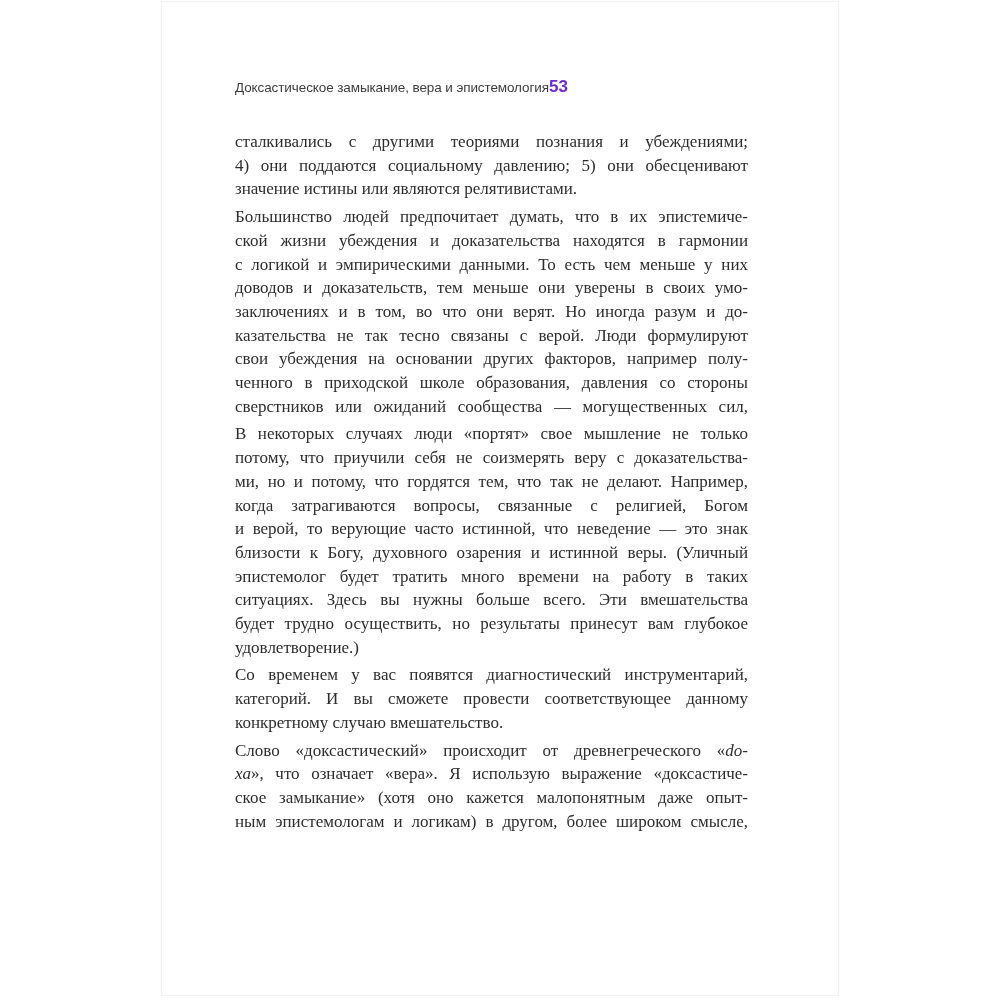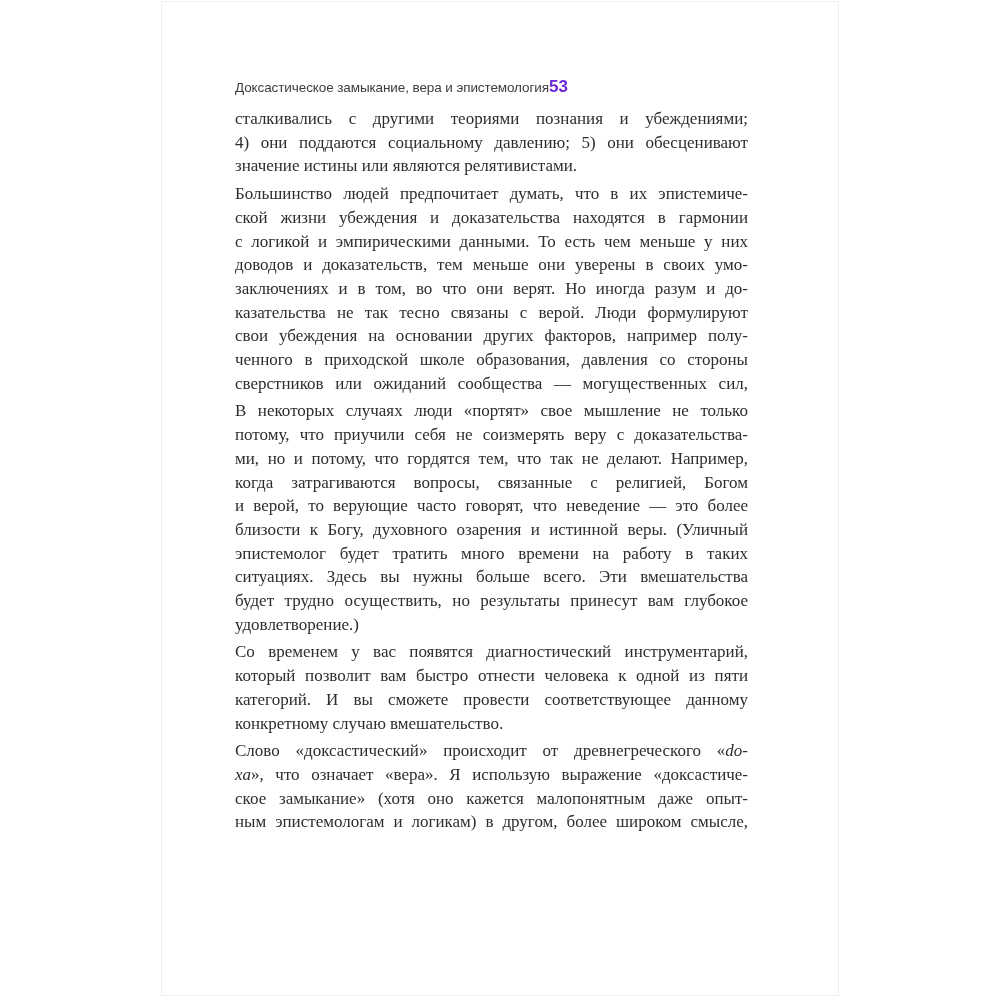--- a/index.html
+++ b/index.html
@@ -30,21 +30,21 @@
     color: #3d3d3d;
     letter-spacing: -0.1px;
   }
   .page-number {
     font-size: 17px;
     font-weight: bold;
     color: #6d28d9;
   }
   .text-block {
     position: absolute;
-    left: 73px; top: 105px;
+    left: 73px; top: 128px;
     width: 513px;
     font-size: 17px;
     color: #2d2d2d;
   }
   .para {
     line-height: 23.7px;
     margin-bottom: 4px;
   }
   .line {
     text-align: justify;
@@ -91,30 +91,29 @@
         <div class="line"><span>казательства не так тесно связаны с верой. Люди формулируют</span></div>
         <div class="line"><span>свои убеждения на основании других факторов, например полу-</span></div>
         <div class="line"><span>ченного в приходской школе образования, давления со стороны</span></div>
         <div class="line"><span>сверстников или ожиданий сообщества — могущественных сил,</span></div>
       </div>
       <div class="para">
         <div class="line"><span>В некоторых случаях люди «портят» свое мышление не только</span></div>
         <div class="line"><span>потому, что приучили себя не соизмерять веру с доказательства-</span></div>
         <div class="line"><span>ми, но и потому, что гордятся тем, что так не делают. Например,</span></div>
         <div class="line"><span>когда затрагиваются вопросы, связанные с религией, Богом</span></div>
-        <div class="line"><span>и верой, то верующие часто говорят, что неведение — это более</span></div>
+        <div class="line"><span>и верой, то верующие часто истинной, что неведение — это знак</span></div>
         <div class="line"><span>близости к Богу, духовного озарения и истинной веры. (Уличный</span></div>
         <div class="line"><span>эпистемолог будет тратить много времени на работу в таких</span></div>
         <div class="line"><span>ситуациях. Здесь вы нужны больше всего. Эти вмешательства</span></div>
         <div class="line"><span>будет трудно осуществить, но результаты принесут вам глубокое</span></div>
         <div class="line last"><span>удовлетворение.)</span></div>
       </div>
       <div class="para">
         <div class="line"><span>Со временем у вас появятся диагностический инструментарий,</span></div>
-        <div class="line"><span>который позволит вам быстро отнести человека к одной из пяти</span></div>
         <div class="line"><span>категорий. И вы сможете провести соответствующее данному</span></div>
         <div class="line last"><span>конкретному случаю вмешательство.</span></div>
       </div>
       <div class="para">
         <div class="line"><span>Слово «доксастический» происходит от древнегреческого «</span><span class="it">do-</span></div>
         <div class="line"><span class="it">xa</span><span>», что означает «вера». Я использую выражение «доксастиче-</span></div>
         <div class="line"><span>ское замыкание» (хотя оно кажется малопонятным даже опыт-</span></div>
         <div class="line"><span>ным эпистемологам и логикам) в другом, более широком смысле,</span></div>
       </div>
     </div>

